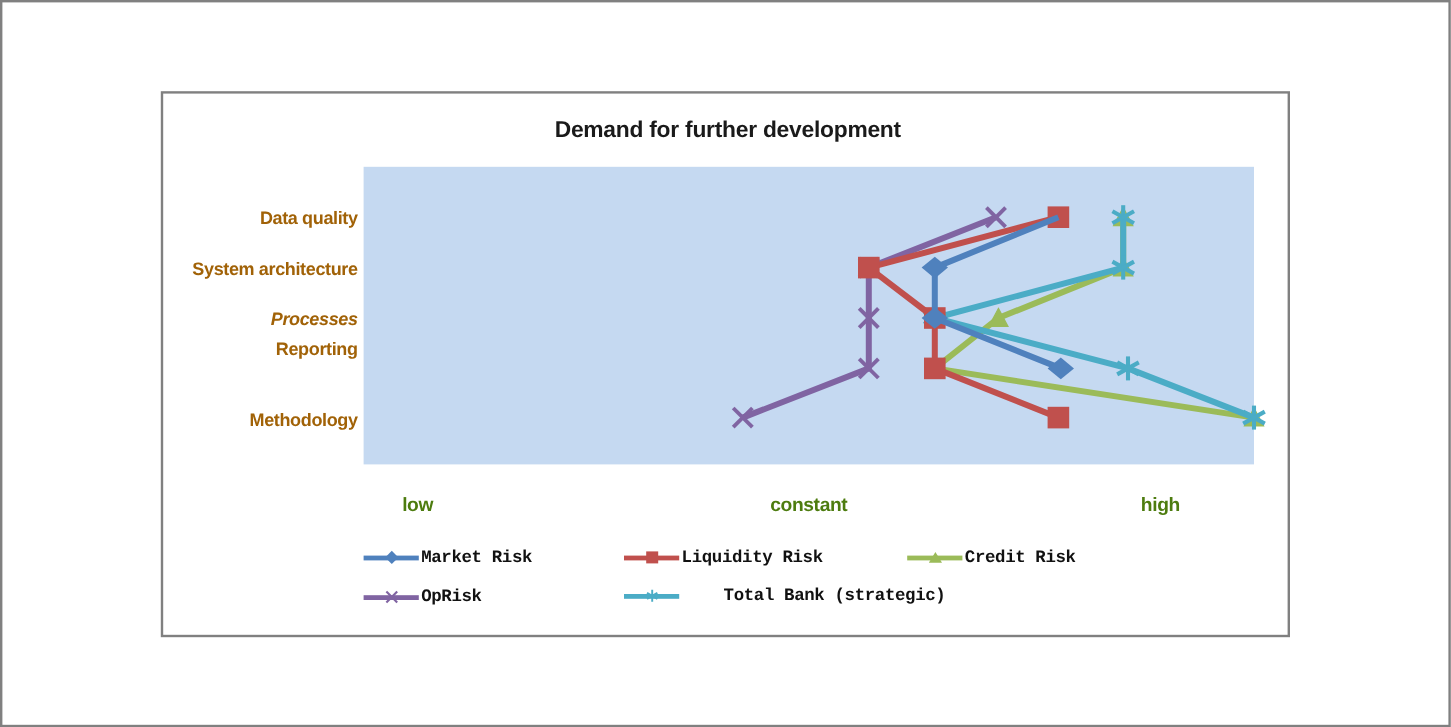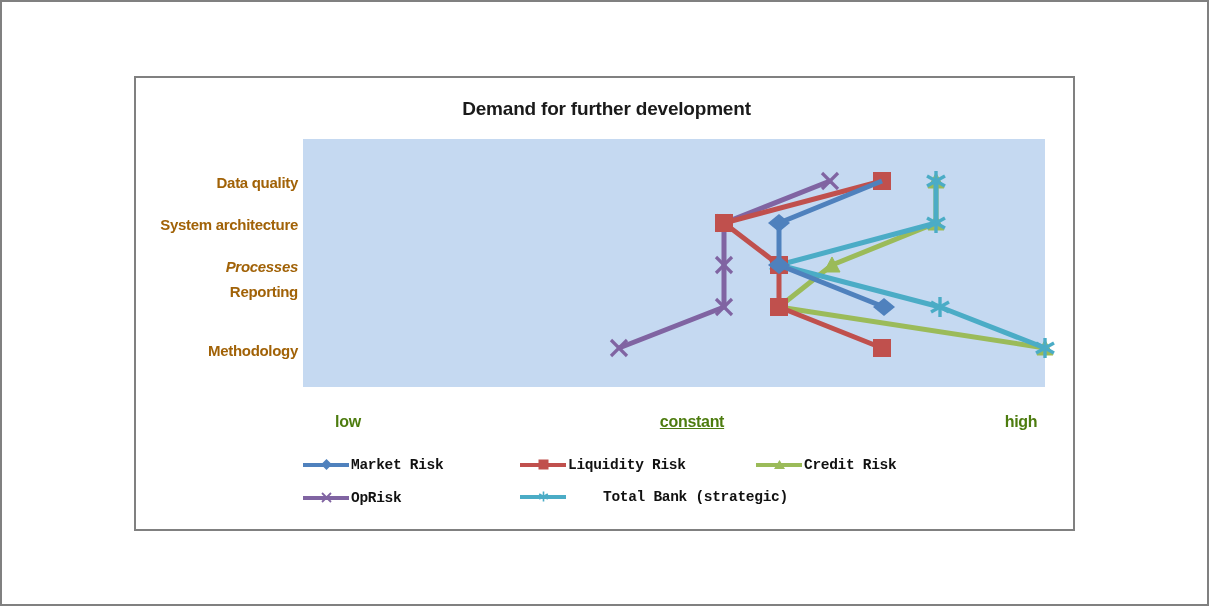--- a/index.html
+++ b/index.html
@@ -249,22 +249,22 @@
             <polygon points="476,117 487,126 476,135 465,126"></polygon>
             <polygon points="581,159 592,168 581,177 570,168"></polygon>
           </g>
         </g>
 
       </svg>
     </div>
 
     <div id="xlabels">
       <div class="xlabel" style="left:45px;">low</div>
-      <div class="xlabel" style="left:389px;text-decoration:underline;">constant</div>
-      <div class="xlabel" style="left:718px;">high</div>
+      <div class="xlabel" style="left:371px;">constant</div>
+      <div class="xlabel" style="left:664px;">high</div>
     </div>
 
     <div id="legend">
 
       <div class="legend-item" style="left:0px; top:9px;">
         <span class="legend-swatch">
           <span class="legend-line" style="background:#4F81BD;"></span>
           <svg class="legend-mark" viewBox="0 0 13 13">
             <polygon points="6.5,1 12,6.5 6.5,12 1,6.5" fill="#4F81BD"></polygon>
           </svg>

